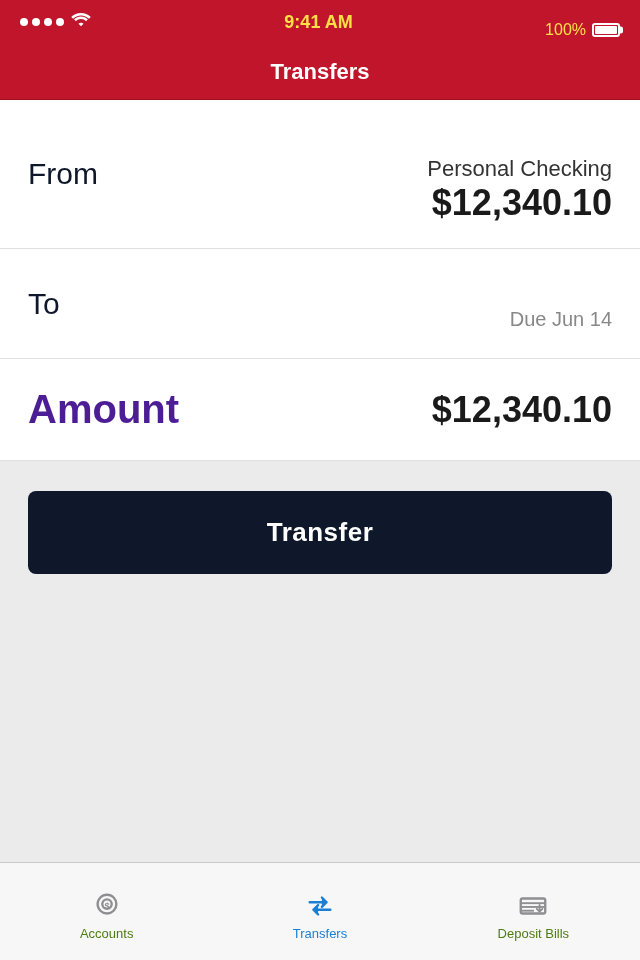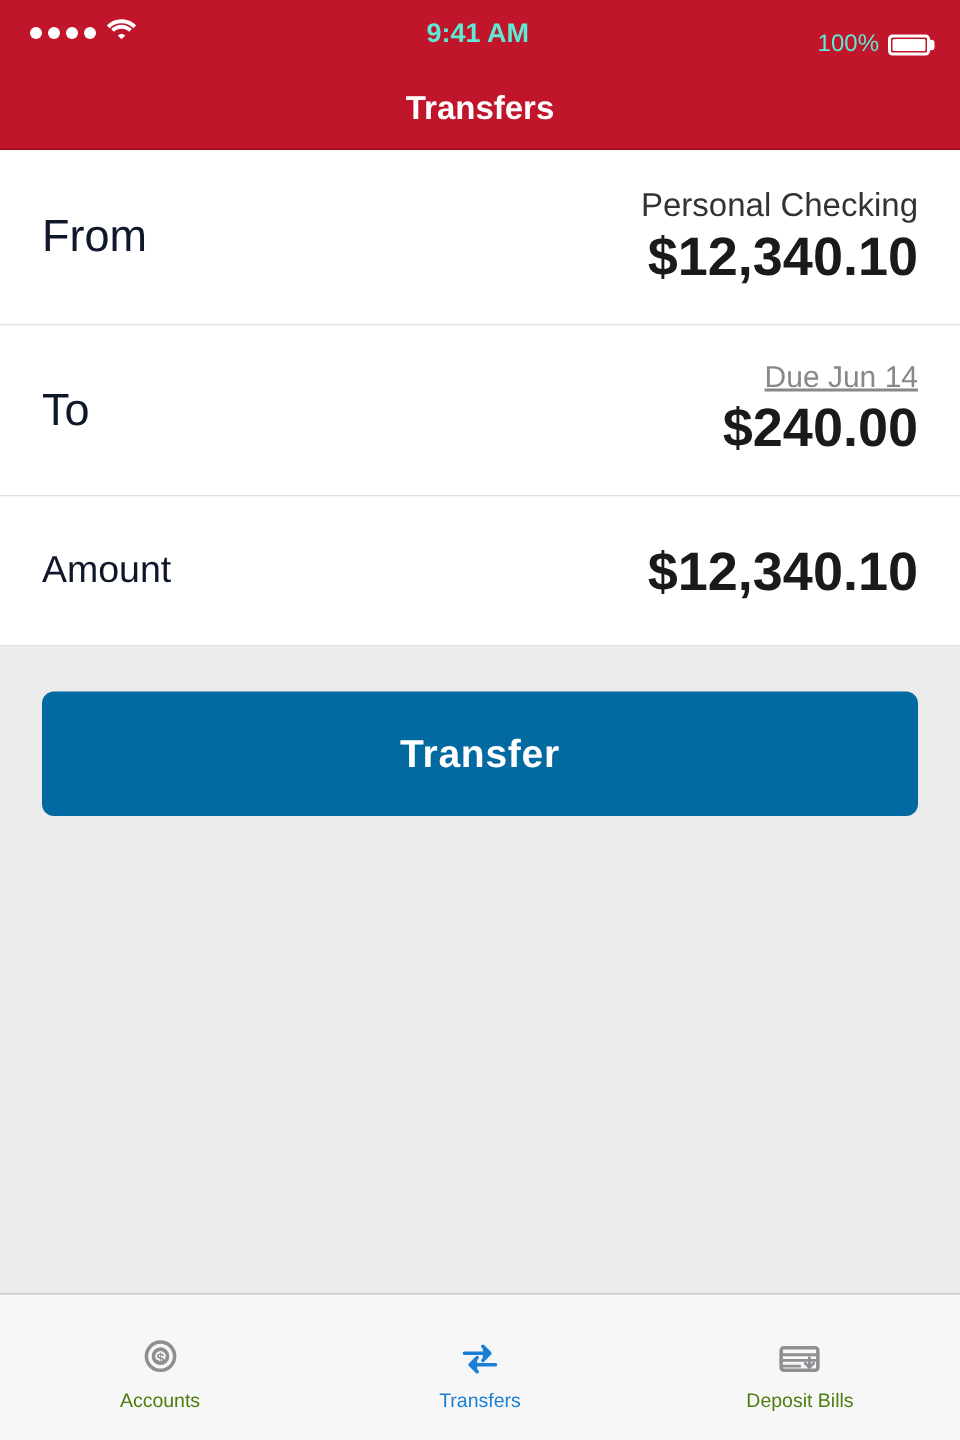--- a/index.html
+++ b/index.html
@@ -15,21 +15,21 @@
     }
 
     
     .status-bar {
       background: #c0152a;
       height: 44px;
       display: flex;
       align-items: center;
       justify-content: space-between;
       padding: 0 20px;
-      color: #5eead4;
+      color: #fde047;
       font-size: 16px;
       font-weight: 500;
     }
     .status-left {
       display: flex;
       align-items: center;
       gap: 6px;
     }
     .signal-dots {
       display: flex; gap: 4px;
@@ -82,75 +82,75 @@
     }
 
     .row-label {
       font-size: 30px;
       color: #0f172a;
       font-weight: 300;
     }
 
     .row-right {
       text-align: right;
+      margin-top: 32px;
     }
 
     .account-name {
       font-size: 22px;
       color: #333;
       font-weight: 400;
       display: block;
     }
 
     .account-amount {
       font-size: 36px;
       font-weight: 600;
       color: #1a1a1a;
       display: block;
     }
 
     .due-date {
       font-size: 20px;
       color: #888;
       display: block;
-      text-decoration: underline;
     }
 
     .amount-row {
       background: white;
       display: flex;
       align-items: center;
       justify-content: space-between;
       padding: 28px 28px;
       border-bottom: 1px solid #e0e0e0;
       min-height: 100px;
     }
 
     .amount-label {
-      font-size: 25px;
-      color: #0f172a;
-      font-weight: 400;
+      font-size: 40px;
+      color: #4c1d95;
+      font-weight: 700;
     }
 
     .amount-value {
       font-size: 36px;
       font-weight: 600;
       color: #1a1a1a;
     }
 
     
     .button-area {
       background: #ebebeb;
       padding: 30px 28px;
       flex: 1;
     }
 
     .transfer-btn {
       width: 100%;
-      background: #0369a1;
+      background: #0f172a;
       color: white;
       border: none;
       border-radius: 8px;
       font-size: 26px;
       font-weight: 600;
       padding: 26px 0;
       cursor: pointer;
       letter-spacing: 0.5px;
     }
 
@@ -256,21 +256,20 @@
     <div class="row-right">
       <span class="account-name">Personal Checking</span>
       <span class="account-amount">$12,340.10</span>
     </div>
   </div>
 
   <div class="form-row">
     <span class="row-label">To</span>
     <div class="row-right">
       <span class="due-date">Due Jun 14</span>
-      <span class="account-amount">$240.00</span>
     </div>
   </div>
 
   <div class="amount-row">
     <span class="amount-label">Amount</span>
     <span class="amount-value">$12,340.10</span>
   </div>
 
   <div class="button-area">
     <button class="transfer-btn">Transfer</button>

